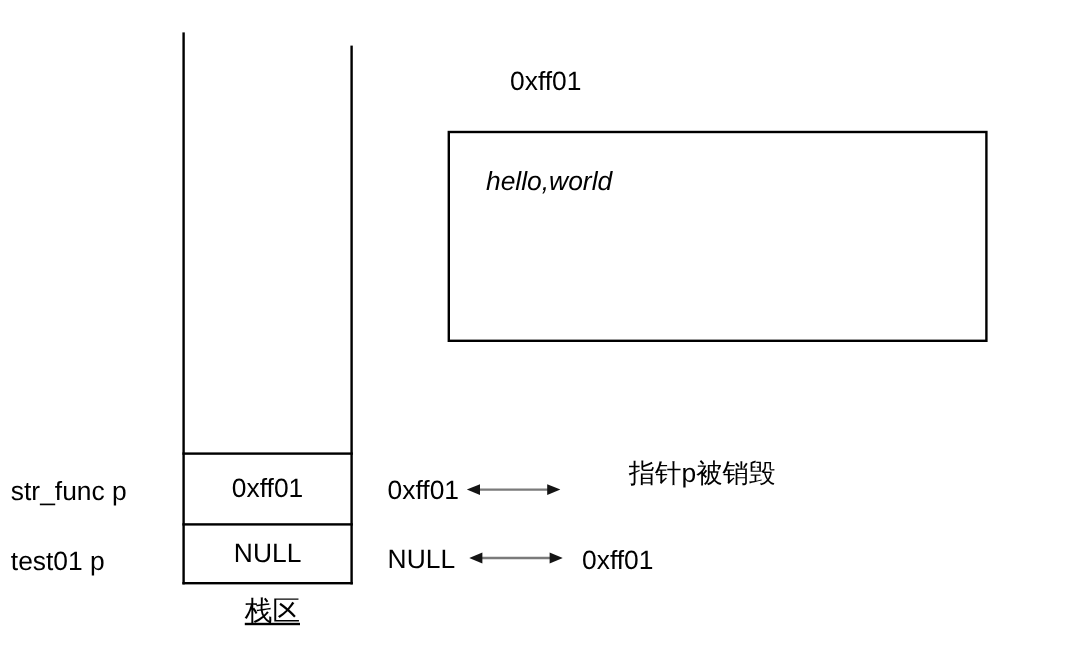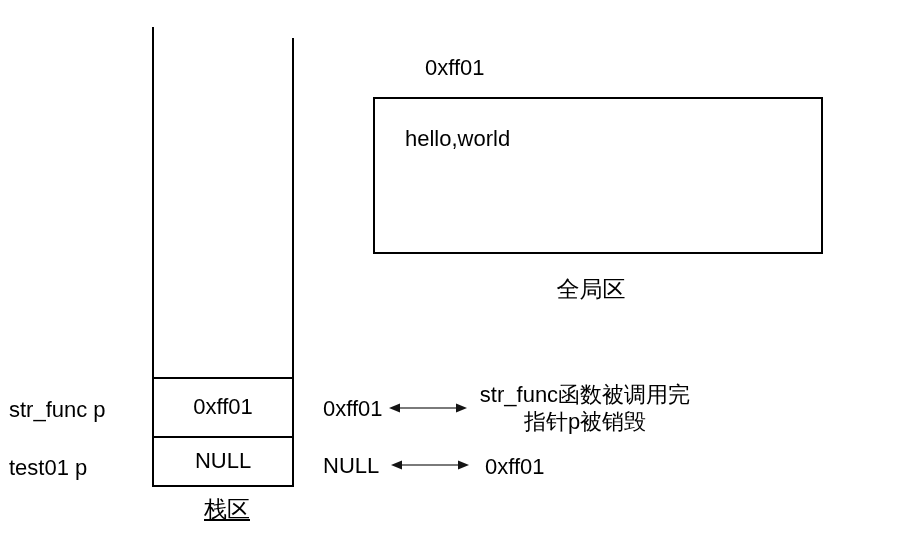--- a/index.html
+++ b/index.html
@@ -45,25 +45,26 @@
     font-size: 22px;
   }
   .region-label {
     position: absolute;
     text-align: center;
     font-size: 23px;
   }
   .global-box {
     position: absolute;
     left: 373px;
-    top: 97px;
+    top: 109px;
     width: 450px;
-    height: 157px;
+    height: 176px;
     border: 2px solid #000000;
     box-sizing: border-box;
+    font-style: italic;
   }
   .global-content {
     position: absolute;
     left: 30px;
     top: 27px;
     font-size: 22px;
     white-space: nowrap;
   }
   .note-block {
     position: absolute;
@@ -100,30 +101,28 @@
   <div class="row-label" style="left:9px; top:455px;">test01 p</div>
 
   <div class="region-label" style="left:152px; top:494px; width:150px;text-decoration:underline;">栈区</div>
 
   <div class="txt" style="left:425px; top:56px;">0xff01</div>
 
   <div class="global-box">
     <div class="global-content">hello,world</div>
   </div>
 
-  <div class="region-label" style="left:466px; top:274px; width:250px;">全局区</div>
 
   <div class="txt" style="left:323px; top:397px;">0xff01</div>
   <svg class="arrow" style="left:389px; top:401px;" viewBox="0 0 78 14">
     <line x1="10" y1="7" x2="68" y2="7" stroke="#7a7a7a" stroke-width="2"></line>
     <polygon points="0,7 11,2.5 11,11.5" fill="#141414"></polygon>
     <polygon points="78,7 67,2.5 67,11.5" fill="#141414"></polygon>
   </svg>
   <div class="note-block">
-    <div>str_func函数被调用完</div>
     <div>指针p被销毁</div>
   </div>
 
   <div class="txt" style="left:323px; top:454px;">NULL</div>
   <svg class="arrow" style="left:391px; top:458px;" viewBox="0 0 78 14">
     <line x1="10" y1="7" x2="68" y2="7" stroke="#7a7a7a" stroke-width="2"></line>
     <polygon points="0,7 11,2.5 11,11.5" fill="#141414"></polygon>
     <polygon points="78,7 67,2.5 67,11.5" fill="#141414"></polygon>
   </svg>
   <div class="txt" style="left:485px; top:455px;">0xff01</div>

